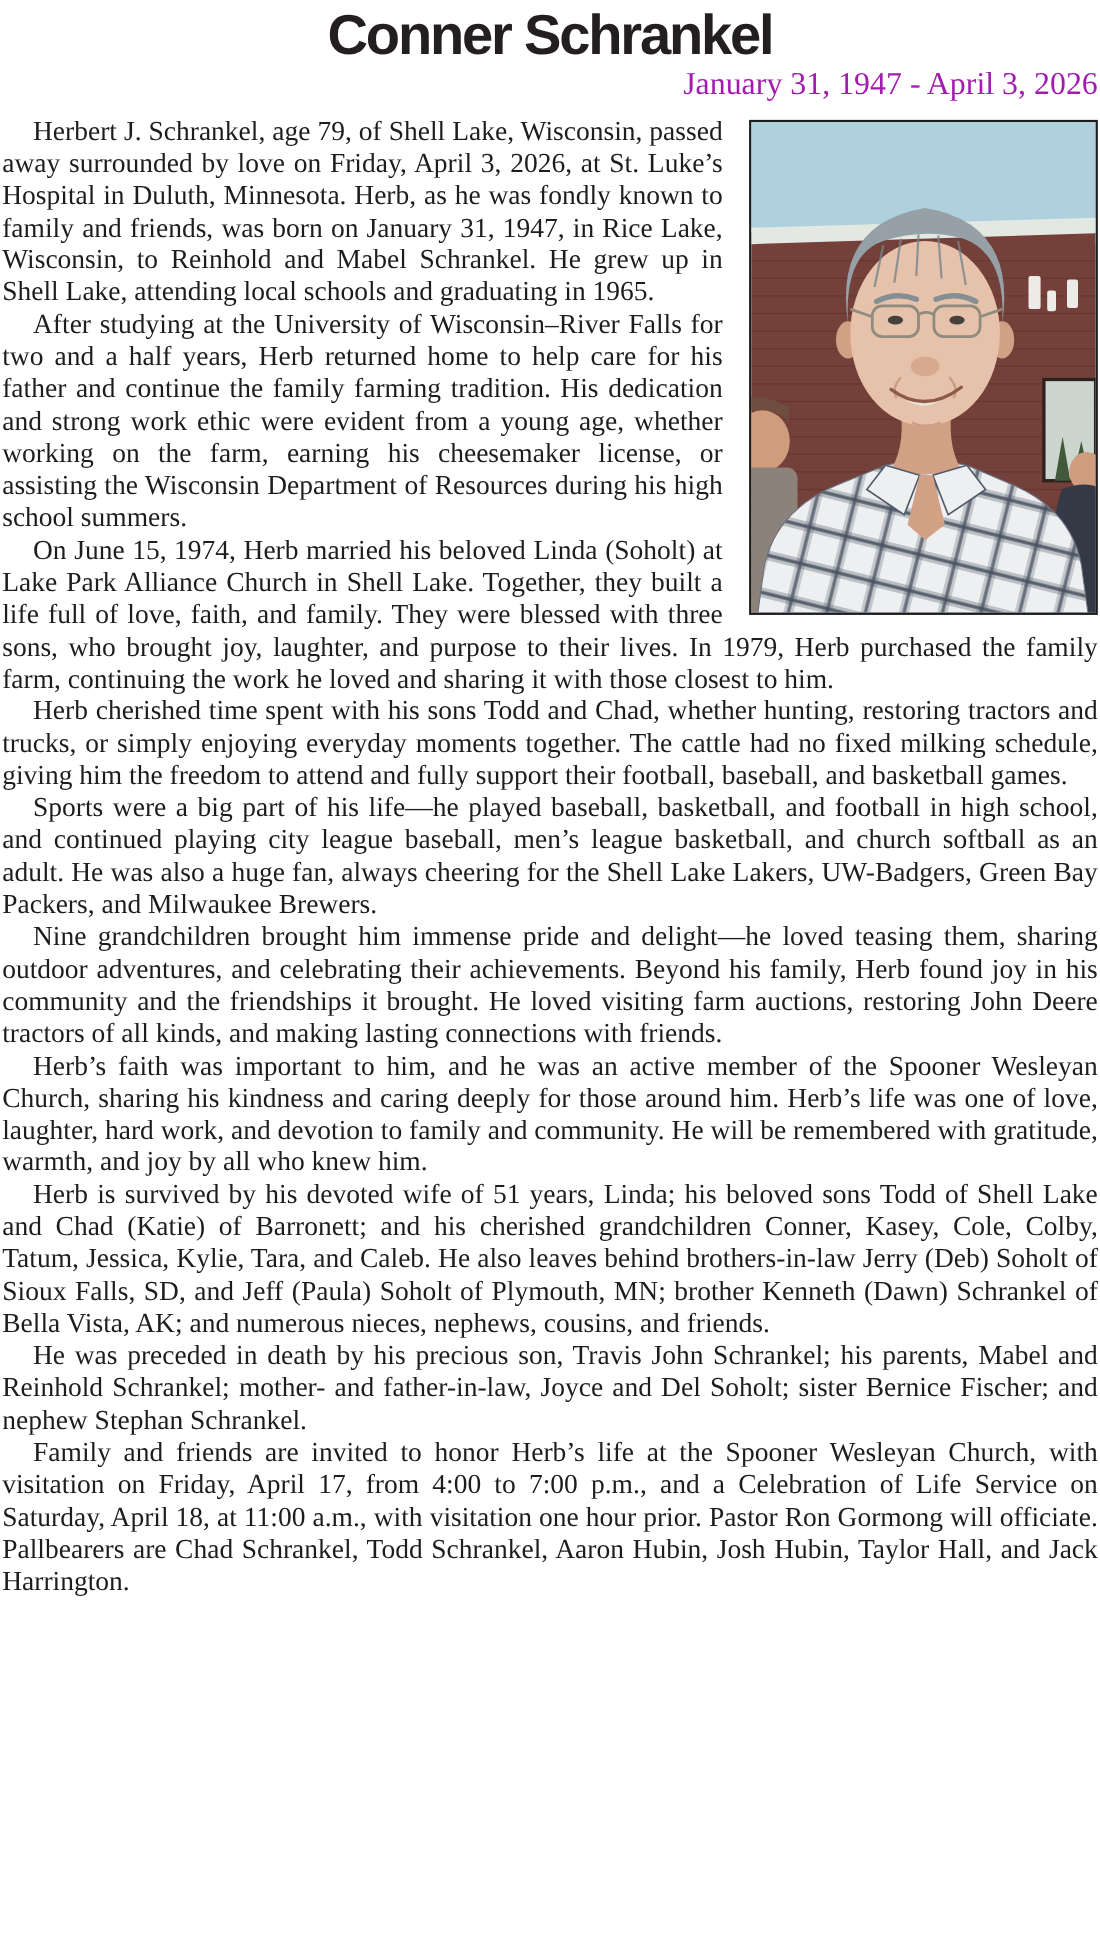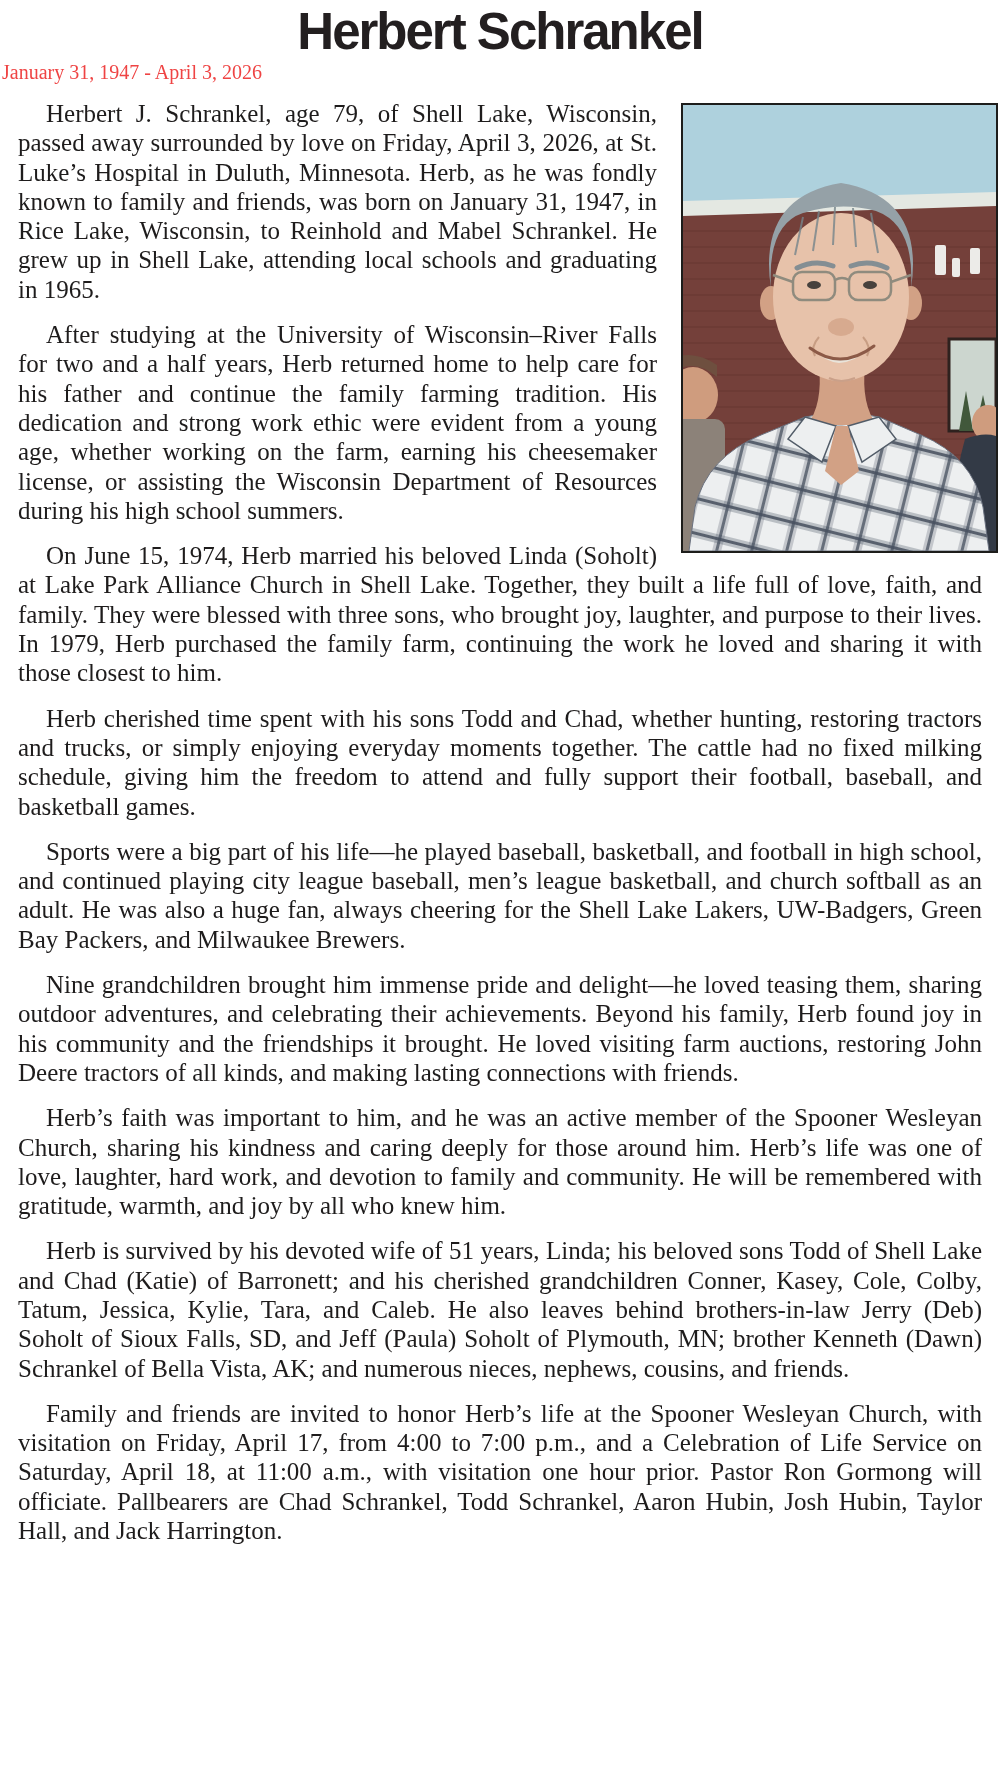--- a/index.html
+++ b/index.html
@@ -15,50 +15,50 @@
     font-family: "Liberation Sans", sans-serif;
     font-weight: 700;
     font-size: 51px;
     line-height: 1.0;
     letter-spacing: -2px;
     text-align: center;
     color: #231f20;
   }
   .dates {
     margin: 4px 0 12px 0;
-    font-size: 20px;
+    font-size: 29px;
     line-height: 1.1;
-    text-align: left;
-    color: #ef4444;
+    text-align: right;
+    color: #a21caf;
   }
 
   .obit {
     font-size: 25px;
     line-height: 29.3px;
     text-align: justify;
     color: #1e1c1c;
   }
-  .obit p { margin: 16px; text-indent: 28px; font-family: Liberation Serif, serif; }
+  .obit p { margin: 0; text-indent: 28px; font-family: Liberation Serif, serif; }
 
   .photo-fig {
     float: right;
     width: 313px; height: 446px;
     margin: 4px 0 10px 24px;
     border: 2px solid #1d1d1b;
     padding: 0;
     background: #b2d4de;
   }
   .photo-fig svg { display: block; }
 </style>
 </head>
 <body>
 
 <div class="page">
 
-  <h1 class="title">Herbert Schrankel</h1>
+  <h1 class="title">Conner Schrankel</h1>
   <div class="dates">January 31, 1947 - April 3, 2026</div>
 
   <div class="obit">
 
     <figure class="photo-fig">
       <svg width="313" height="446" viewBox="0 0 313 446" xmlns="http://www.w3.org/2000/svg" role="img">
         <defs>
           <pattern id="plaid" width="34" height="34" patternUnits="userSpaceOnUse" patternTransform="rotate(14)">
             <rect width="34" height="34" fill="#edeff0"></rect>
             <rect x="0" y="0" width="34" height="9" opacity="0.3" fill="#46505e"></rect>
@@ -144,17 +144,18 @@
 
     <div>
         <p>Herbert J. Schrankel, age 79, of Shell Lake, Wisconsin, passed away surrounded by love on Friday, April 3, 2026, at St. Luke’s Hospital in Duluth, Minnesota. Herb, as he was fondly known to family and friends, was born on January 31, 1947, in Rice Lake, Wisconsin, to Reinhold and Mabel Schrankel. He grew up in Shell Lake, attending local schools and graduating in 1965.</p>
         <p>After studying at the University of Wisconsin–River Falls for two and a half years, Herb returned home to help care for his father and continue the family farming tradition. His dedication and strong work ethic were evident from a young age, whether working on the farm, earning his cheesemaker license, or assisting the Wisconsin Department of Resources during his high school summers.</p>
         <p>On June 15, 1974, Herb married his beloved Linda (Soholt) at Lake Park Alliance Church in Shell Lake. Together, they built a life full of love, faith, and family. They were blessed with three sons, who brought joy, laughter, and purpose to their lives. In 1979, Herb purchased the family farm, continuing the work he loved and sharing it with those closest to him.</p>
         <p>Herb cherished time spent with his sons Todd and Chad, whether hunting, restoring tractors and trucks, or simply enjoying everyday moments together. The cattle had no fixed milking schedule, giving him the freedom to attend and fully support their football, baseball, and basketball games.</p>
         <p>Sports were a big part of his life—he played baseball, basketball, and football in high school, and continued playing city league baseball, men’s league basketball, and church softball as an adult. He was also a huge fan, always cheering for the Shell Lake Lakers, UW-Badgers, Green Bay Packers, and Milwaukee Brewers.</p>
         <p>Nine grandchildren brought him immense pride and delight—he loved teasing them, sharing outdoor adventures, and celebrating their achievements. Beyond his family, Herb found joy in his community and the friendships it brought. He loved visiting farm auctions, restoring John Deere tractors of all kinds, and making lasting connections with friends.</p>
         <p>Herb’s faith was important to him, and he was an active member of the Spooner Wesleyan Church, sharing his kindness and caring deeply for those around him. Herb’s life was one of love, laughter, hard work, and devotion to family and community. He will be remembered with gratitude, warmth, and joy by all who knew him.</p>
         <p>Herb is survived by his devoted wife of 51 years, Linda; his beloved sons Todd of Shell Lake and Chad (Katie) of Barronett; and his cherished grandchildren Conner, Kasey, Cole, Colby, Tatum, Jessica, Kylie, Tara, and Caleb. He also leaves behind brothers-in-law Jerry (Deb) Soholt of Sioux Falls, SD, and Jeff (Paula) Soholt of Plymouth, MN; brother Kenneth (Dawn) Schrankel of Bella Vista, AK; and numerous nieces, nephews, cousins, and friends.</p>
+        <p>He was preceded in death by his precious son, Travis John Schrankel; his parents, Mabel and Reinhold Schrankel; mother- and father-in-law, Joyce and Del Soholt; sister Bernice Fischer; and nephew Stephan Schrankel.</p>
         <p>Family and friends are invited to honor Herb’s life at the Spooner Wesleyan Church, with visitation on Friday, April 17, from 4:00 to 7:00 p.m., and a Celebration of Life Service on Saturday, April 18, at 11:00 a.m., with visitation one hour prior. Pastor Ron Gormong will officiate. Pallbearers are Chad Schrankel, Todd Schrankel, Aaron Hubin, Josh Hubin, Taylor Hall, and Jack Harrington.</p>
       </div>
 
   </div>
 </div>
 
 </body></html>

